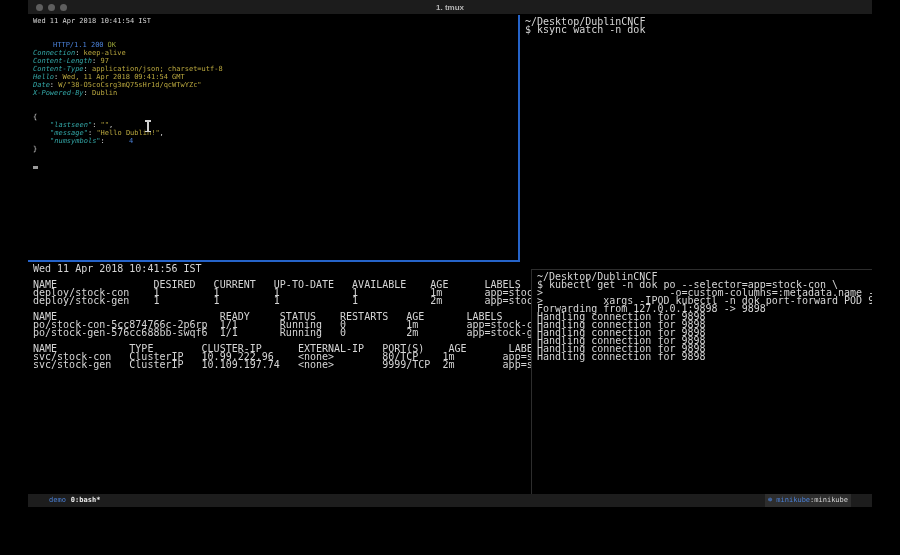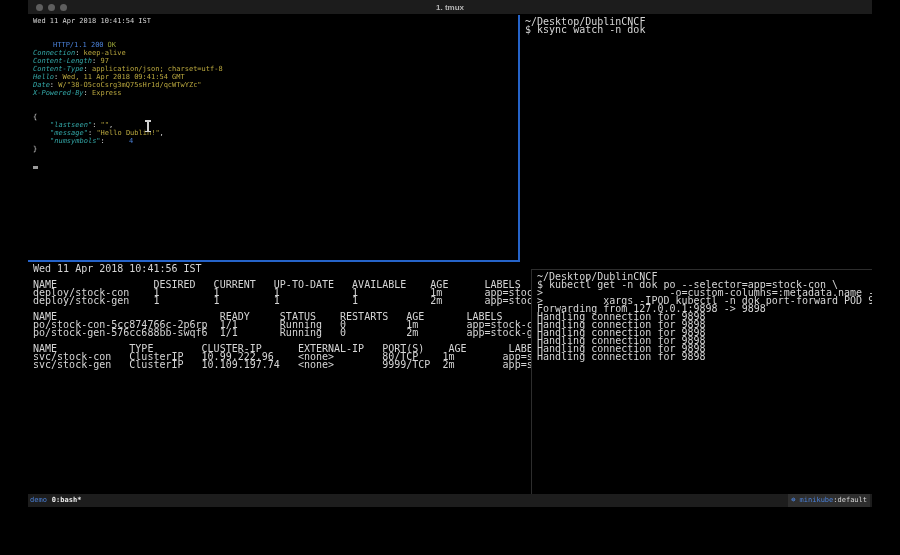--- a/index.html
+++ b/index.html
@@ -28,21 +28,21 @@
   .cyan { color:#33a7a7;font-style:italic; } .yellow { color:#b9a73e; } .blue { color:#4a80d8;padding-left:20px; }
   .green { color:#96a136; } .white { color:#d5d5d5; }
   .sp { margin-right:4px; }
 
   .ibeam { position:absolute; left:119px; top:106px; width:2px; height:10px; background:#cfcfcf; }
   .ibeam::before, .ibeam::after { content:""; position:absolute; left:-2px; width:6px; height:1.5px; background:#cfcfcf; }
   .ibeam::before { top:-1px; } .ibeam::after { bottom:-1px; }
   .term-cursor { position:absolute; left:5px; top:151px; width:5px; height:2.5px; background:#9a9a9a; }
 
   .statusbar { position:absolute; left:0; top:494px; width:844px; height:13px; background:#1d1d1d;
-               display:flex; justify-content:space-between; align-items:center; padding:0 2px;
+               display:flex; justify-content:space-between; align-items:center; padding:0 21px;
                font-size:7px; line-height:13px; }
   .sb-session { color:#4a80d8; }
   .sb-window { color:#ececec; font-weight:700; margin-left:5px; }
   .sb-right { background:#2e2e2e; padding:0 3px; color:#d5d5d5; white-space:pre; }
   .sb-kube { color:#4a80d8; white-space:pre; }
   .sb-ns { color:#d5d5d5; }
 </style>
 </head>
 <body>
 
@@ -61,21 +61,21 @@
     <div class="tl-content">
       <div class="line white">Wed 11 Apr 2018 10:41:54 IST</div>
       <div class="line"></div>
       <div class="line"></div>
       <div class="line"><span class="blue sp">HTTP/1.1 200</span><span class="green">OK</span></div>
       <div class="line"><span class="cyan">Connection</span><span class="white">: </span><span class="yellow">keep-alive</span></div>
       <div class="line"><span class="cyan">Content-Length</span><span class="white">: </span><span class="yellow">97</span></div>
       <div class="line"><span class="cyan">Content-Type</span><span class="white">: </span><span class="yellow">application/json; charset=utf-8</span></div>
       <div class="line"><span class="cyan">Hello</span><span class="white">: </span><span class="yellow">Wed, 11 Apr 2018 09:41:54 GMT</span></div>
       <div class="line"><span class="cyan">Date</span><span class="white">: </span><span class="yellow">W/"38-O5coCsrg3mQ75sHr1d/qcWTwYZc"</span></div>
-      <div class="line"><span class="cyan">X-Powered-By</span><span class="white">: </span><span class="yellow">Express</span></div>
+      <div class="line"><span class="cyan">X-Powered-By</span><span class="white">: </span><span class="yellow">Dublin</span></div>
       <div class="line"></div>
       <div class="line"></div>
       <div class="line white">{</div>
       <div class="line indent"><span class="cyan">"lastseen"</span><span class="white">: </span><span class="yellow">""</span><span class="white">,</span></div>
       <div class="line indent"><span class="cyan">"message"</span><span class="white">: </span><span class="yellow">"Hello Dublin!"</span><span class="white">,</span></div>
       <div class="line indent"><span class="cyan">"numsymbols"</span><span class="white">: </span><span class="blue">4</span><span class="white"></span></div>
       <div class="line white">}</div>
     </div>
     <div class="ibeam"></div>
     <div class="term-cursor"></div>
@@ -115,16 +115,16 @@
 Handling connection for 9898
 Handling connection for 9898
 Handling connection for 9898
 Handling connection for 9898
 Handling connection for 9898
 Handling connection for 9898</pre>
   </div>
 
   <div class="statusbar">
     <span><span class="sb-session">demo</span><span class="sb-window">0:bash*</span></span>
-    <span class="sb-right"><span class="sb-kube">☸ </span><span class="sb-kube">minikube</span><span class="sb-ns">:default</span></span>
+    <span class="sb-right"><span class="sb-kube">☸ </span><span class="sb-kube">minikube</span><span class="sb-ns">:minikube</span></span>
   </div>
 
 </div>
 
 </body></html>

